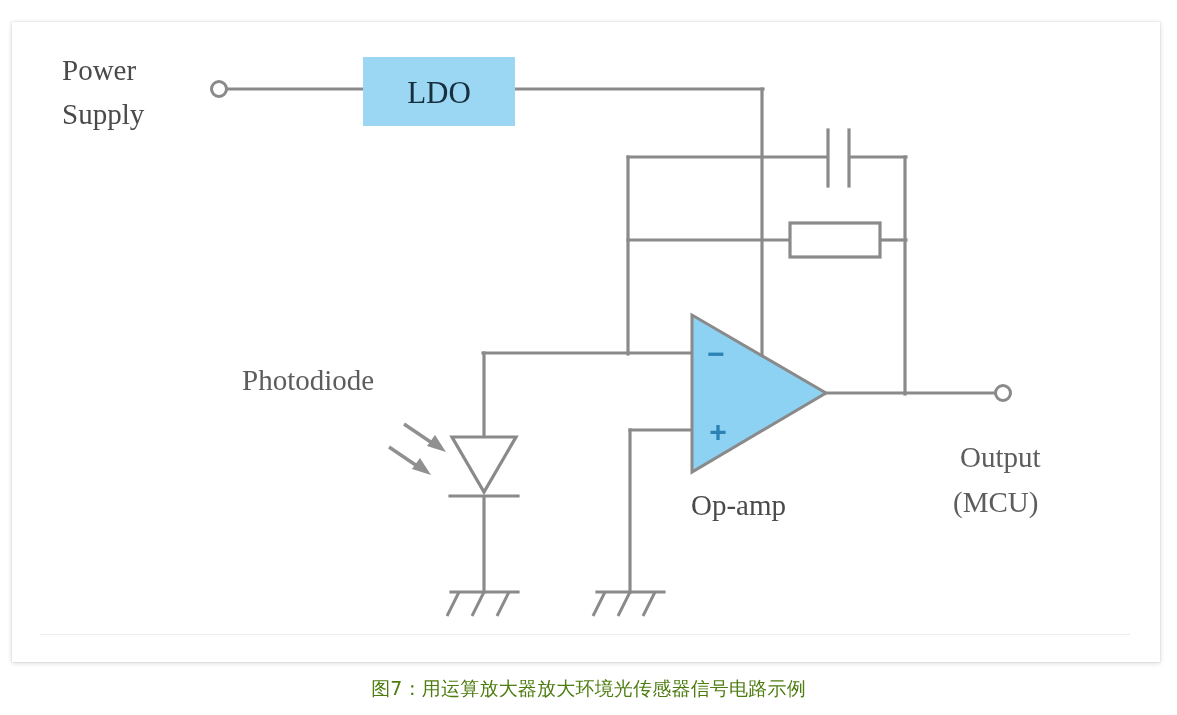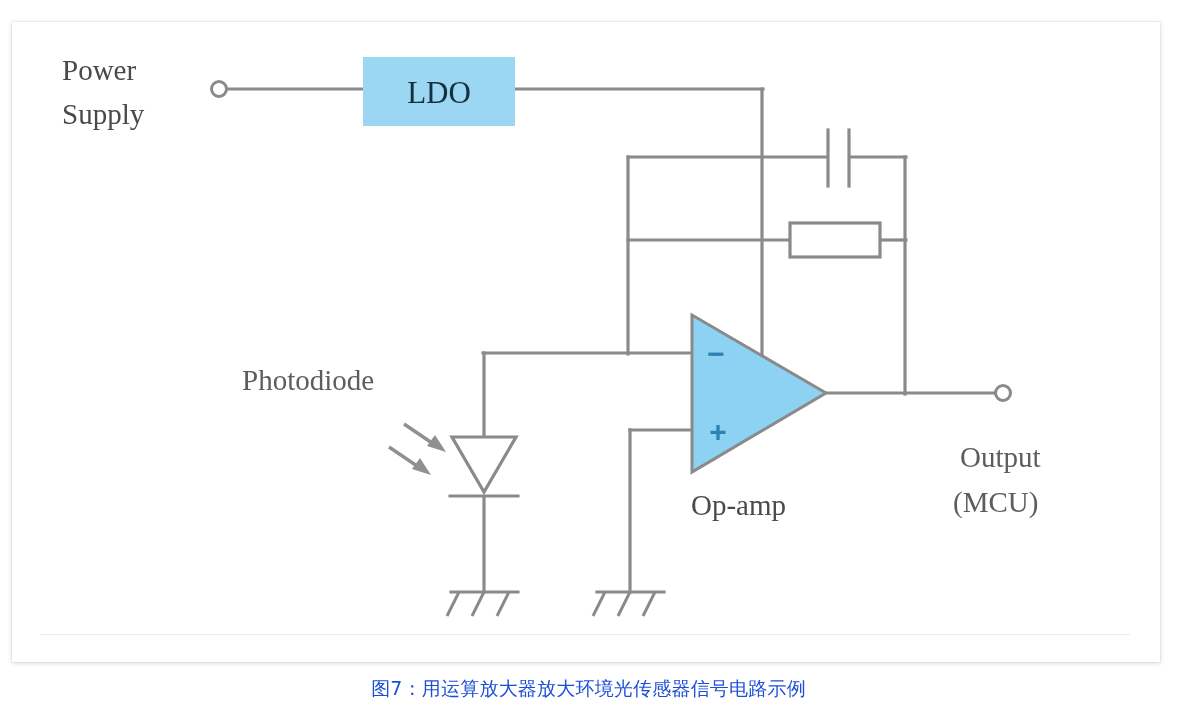--- a/index.html
+++ b/index.html
@@ -37,21 +37,21 @@
     top: 0;
   }
   .caption {
     position: absolute;
     left: 0;
     top: 676px;
     width: 1177px;
     text-align: center;
     font-family: "DejaVu Sans", "Liberation Sans", sans-serif;
     font-size: 19px;
-    color: #1d4ed8;
+    color: #4d7c0f;
     letter-spacing: 0.2px;
     white-space: nowrap;
   }
   .lbl {
     fill: #5d5d5d;
     font-family: "Liberation Serif", "DejaVu Serif", serif;
     font-size: 29px;
   }
   .lbl-dark {
     fill: #4a4a4a;

